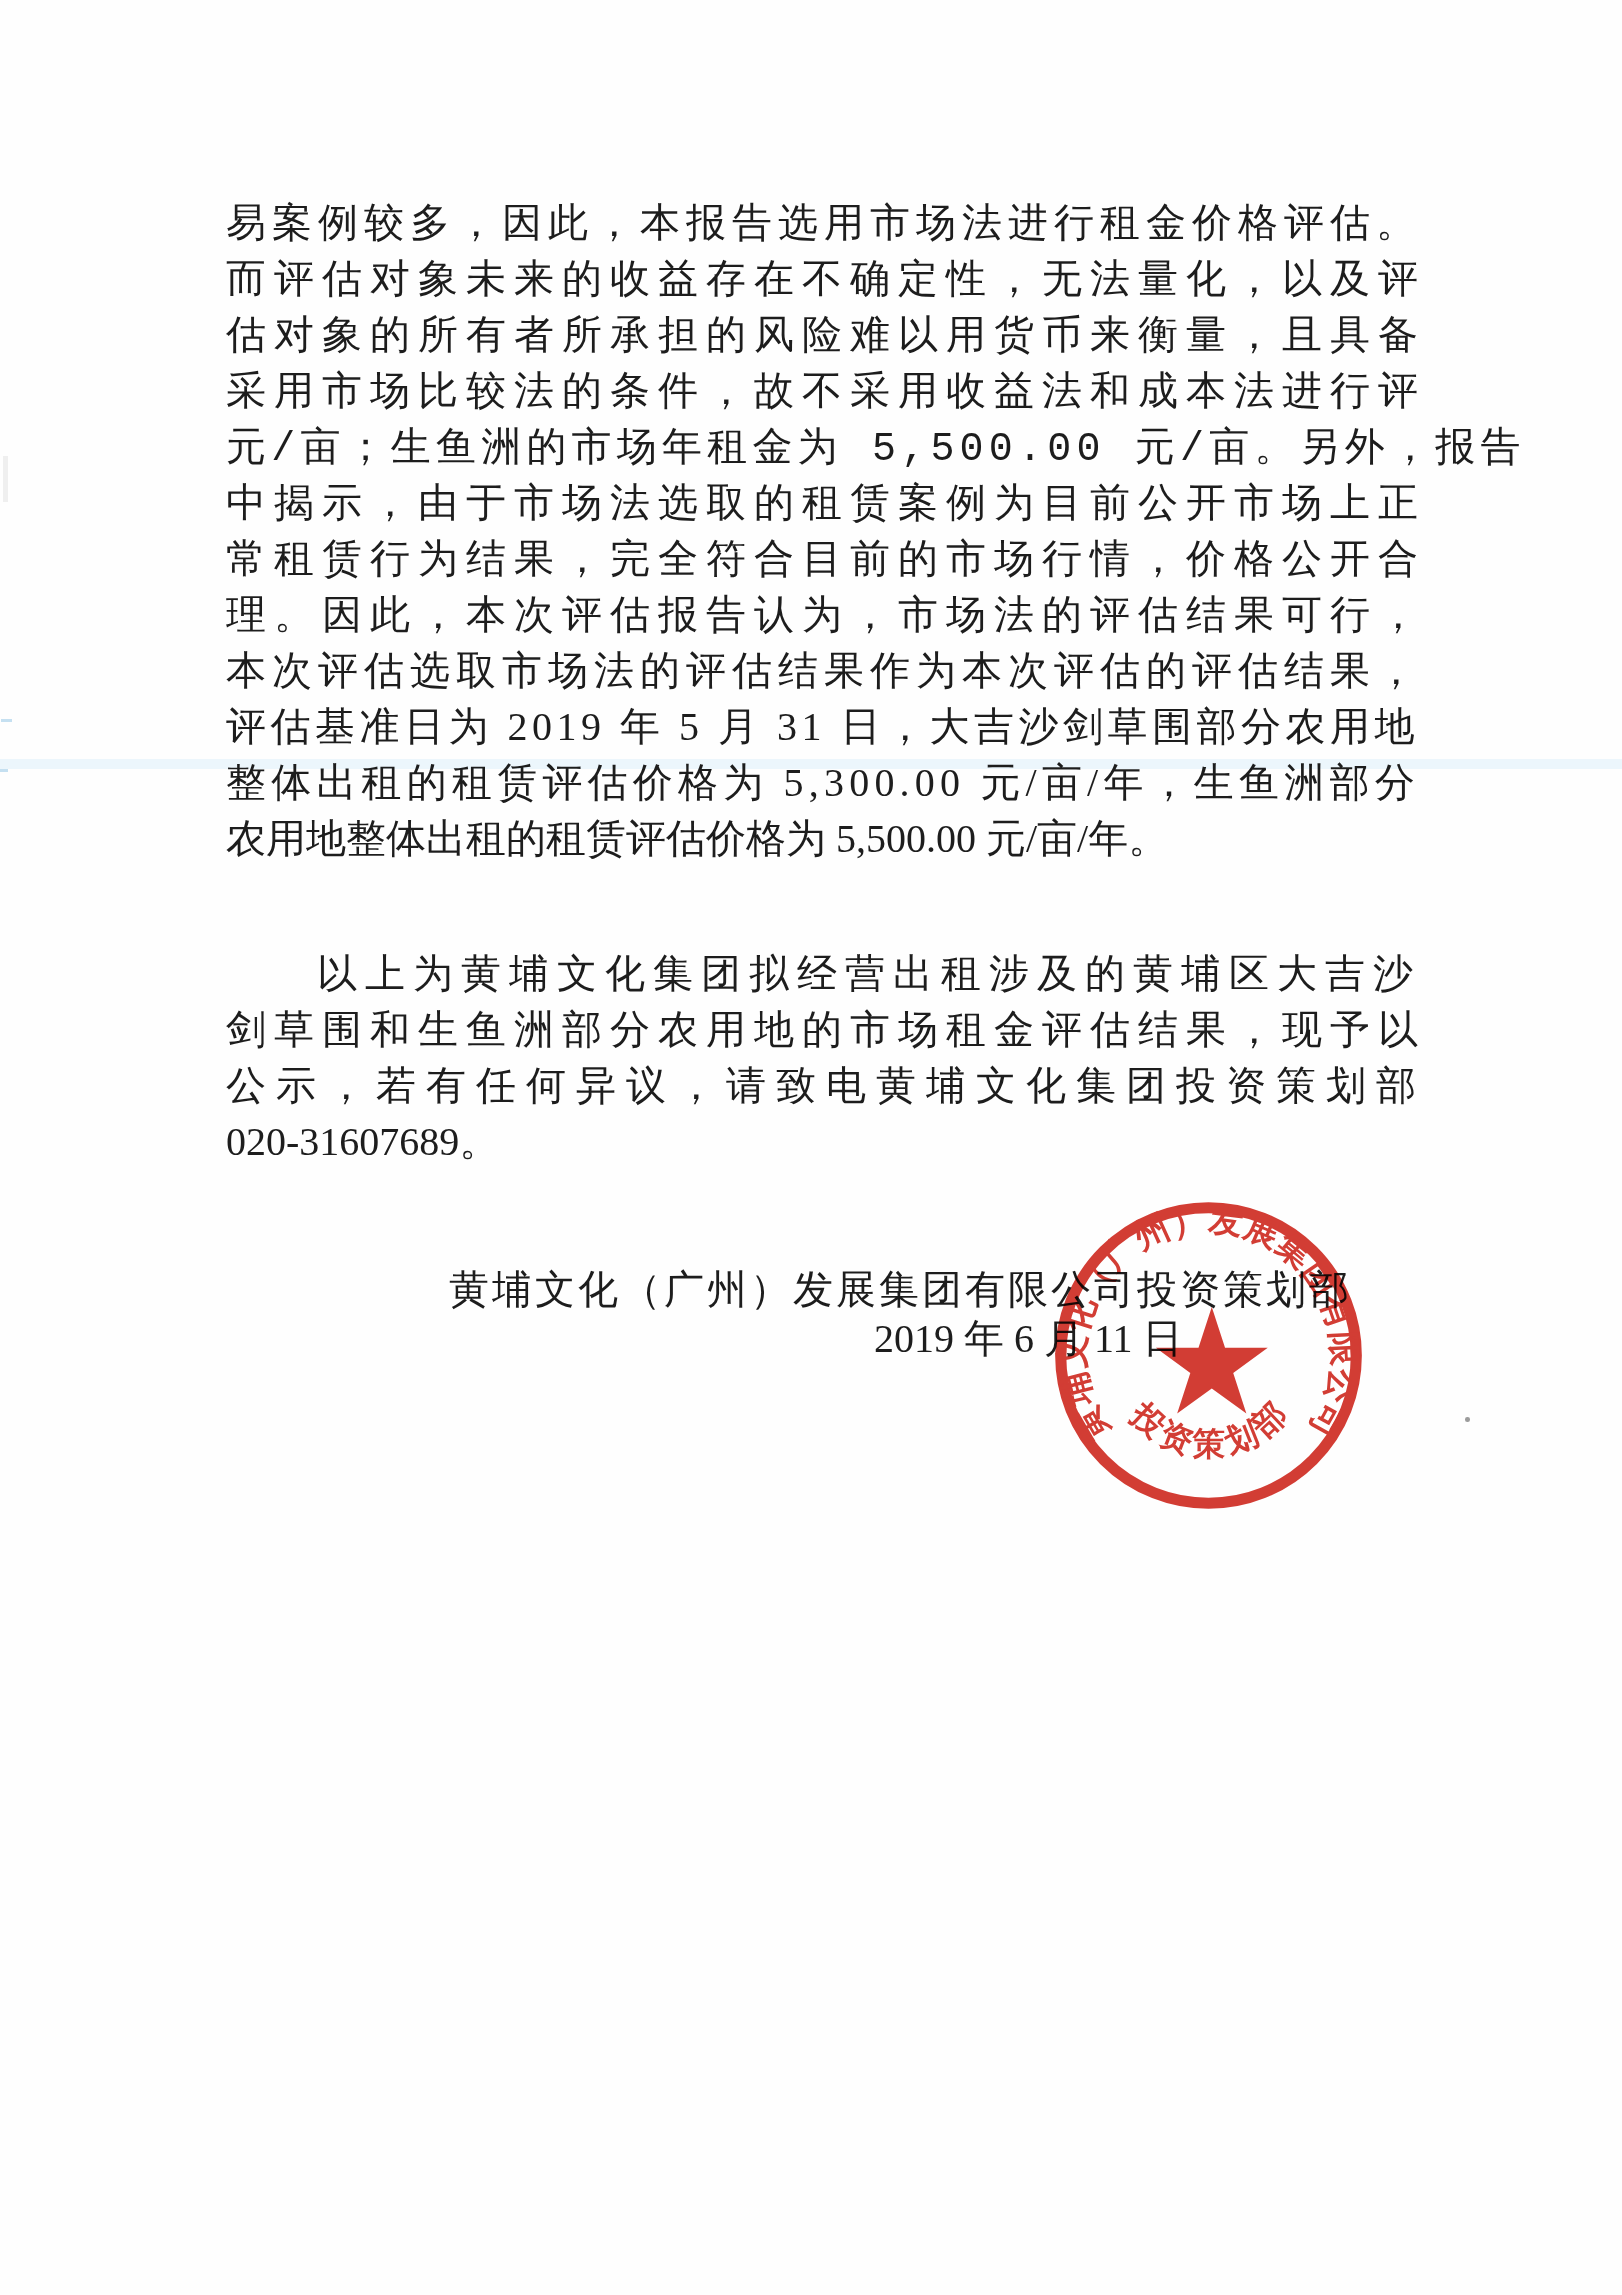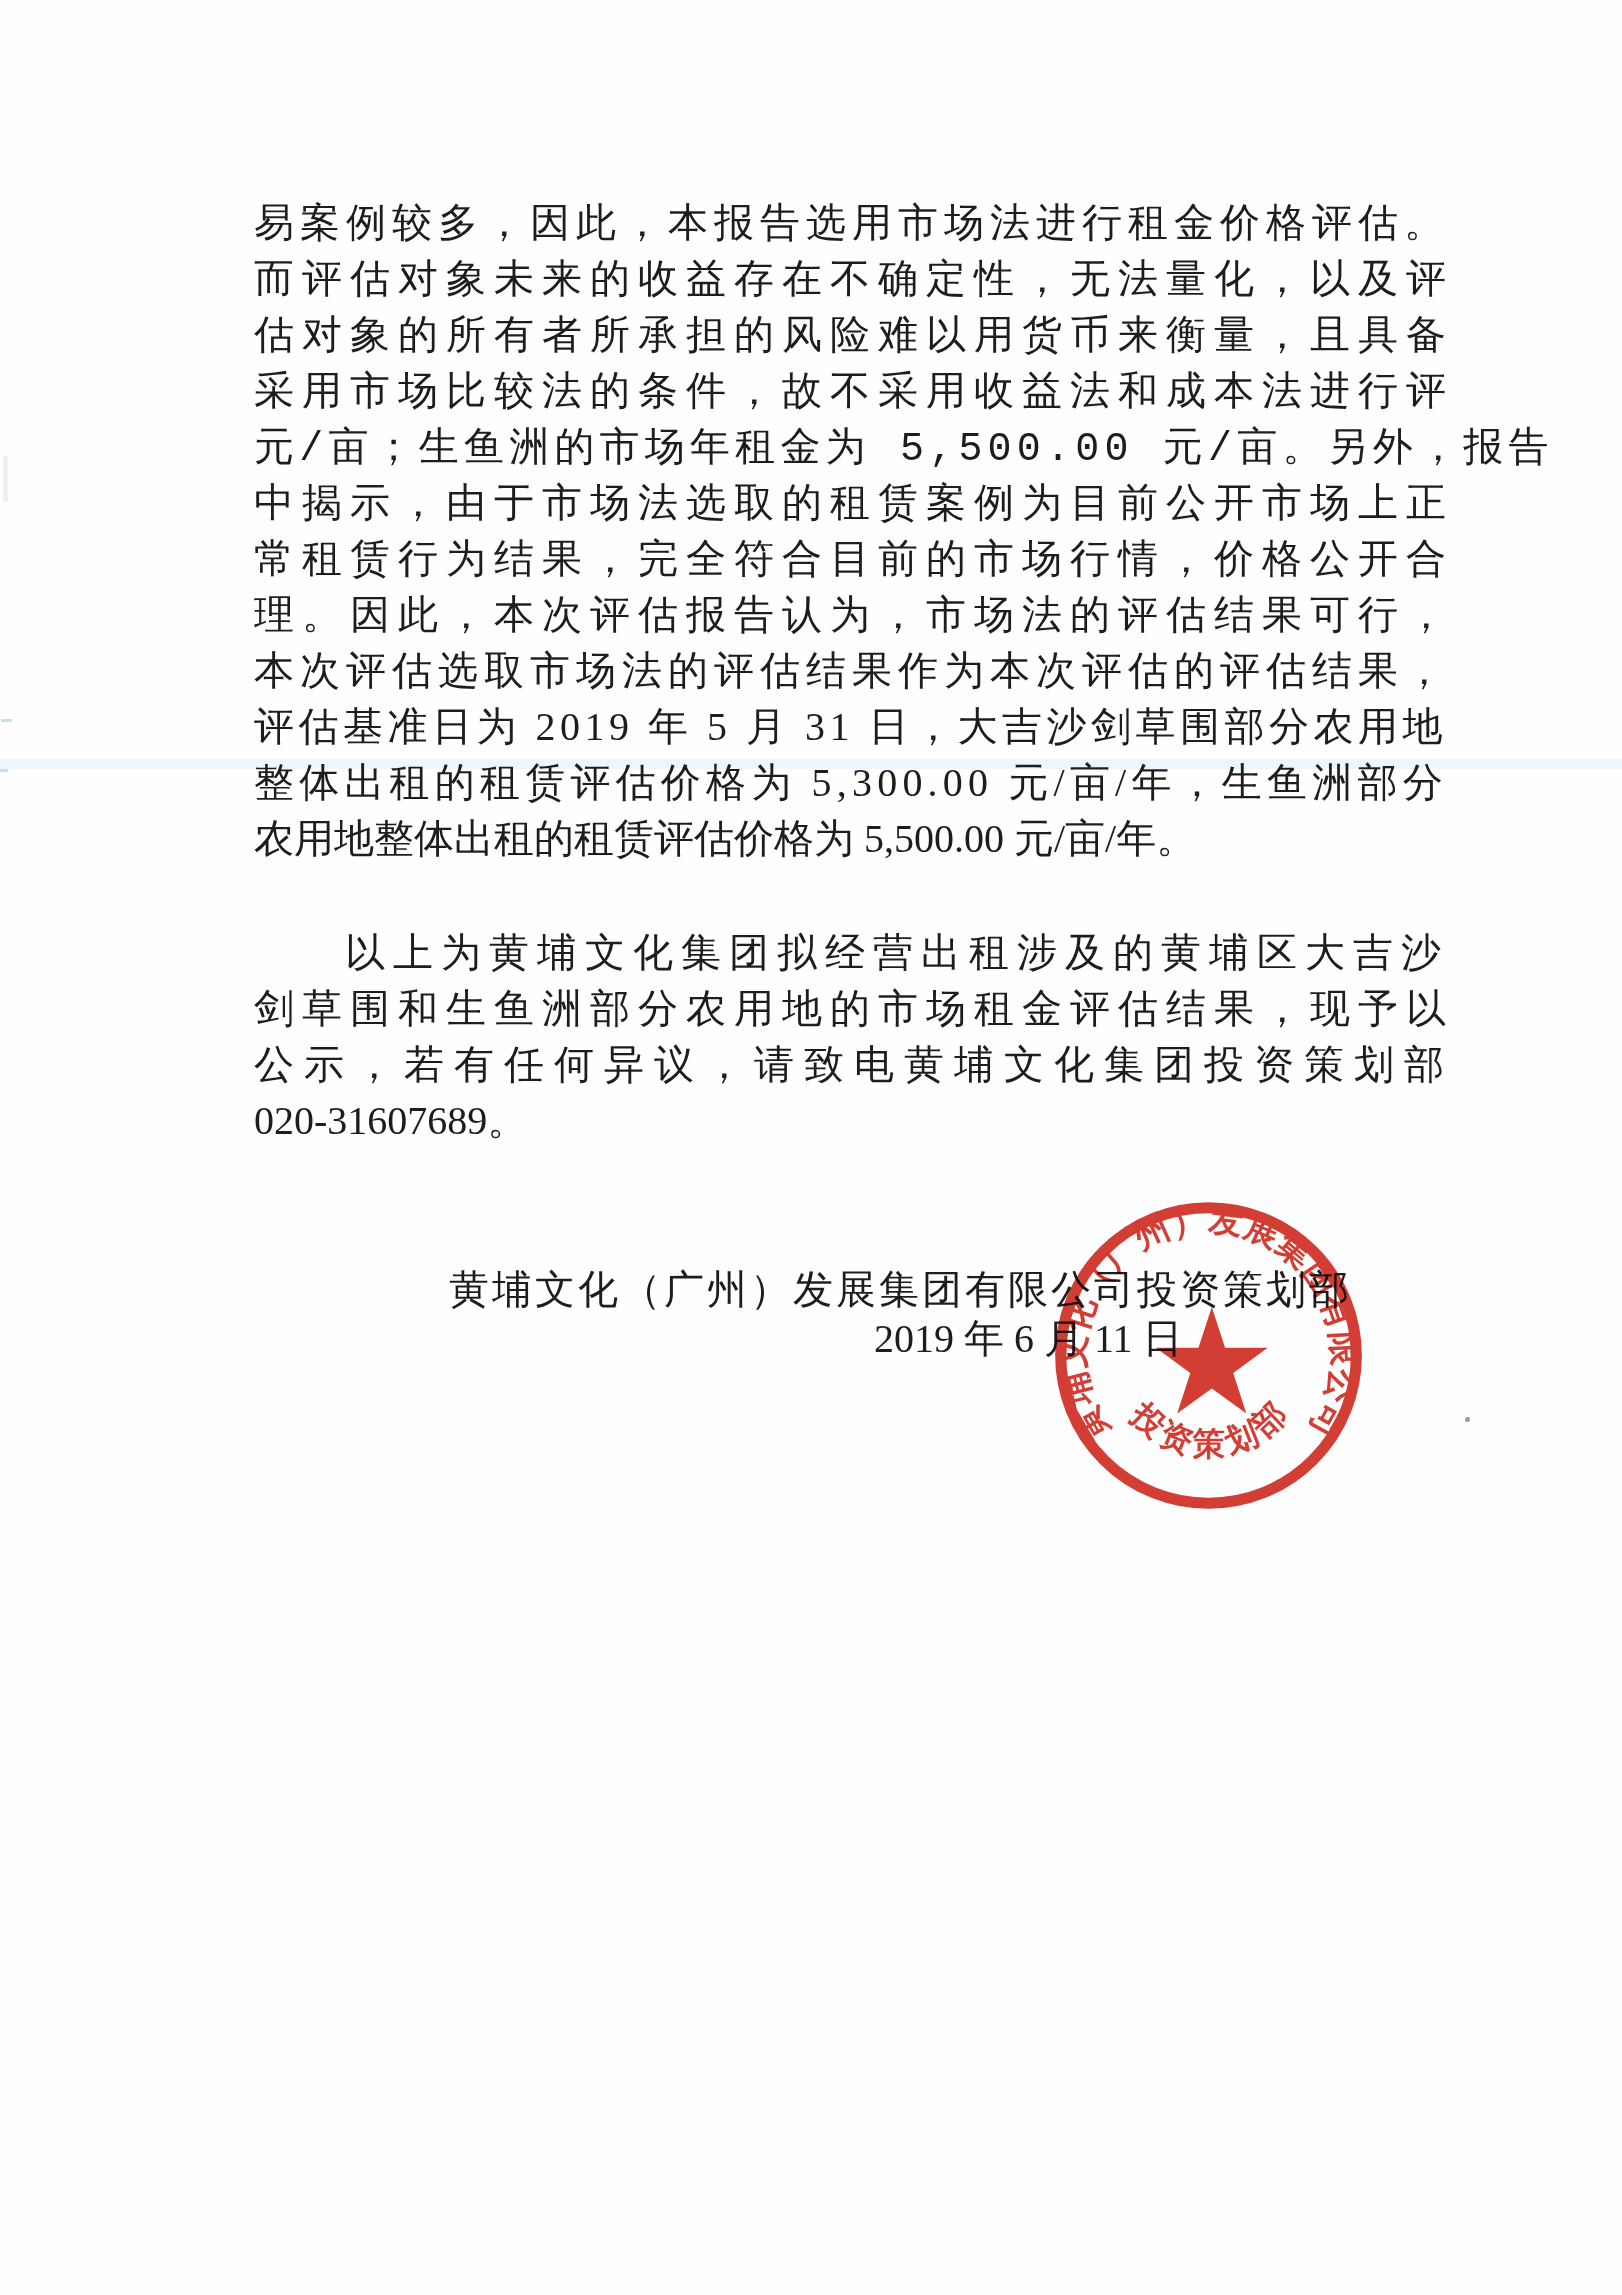--- a/index.html
+++ b/index.html
@@ -1,21 +1,21 @@
 <!DOCTYPE html>
 <html style="font-size:10.5px"><head>
 <meta charset="utf-8">
 <style>
   html,body{margin:0;padding:0;background:#e8e8e8;}
   .page{
     position:relative;width:1623px;height:2295px;background:#fefefe;overflow:hidden;
     font-family:"Liberation Serif","DejaVu Serif",serif;color:#1d1d1d;
   }
   .para{position:absolute;left:226px;width:1187px;font-size:40px;line-height:56px;}
-  .tline{height:56px;white-space:nowrap;overflow:visible;margin-left:28px;}
+  .tline{height:56px;white-space:nowrap;overflow:visible;}
   .tline.indent{padding-left:91px;}
   .sig-line{
     position:absolute;left:449px;top:1262px;width:899px;height:56px;
     font-size:40px;line-height:56px;white-space:nowrap;
   }
   .date-line{
     position:absolute;left:874px;top:1311px;height:56px;
     font-size:40px;line-height:56px;white-space:nowrap;
   }
   .stamp{
@@ -51,21 +51,21 @@
     <div class="tline"><span style="letter-spacing: 5.2px; font-family: Liberation Mono, monospace;">元/亩；生鱼洲的市场年租金为 5,500.00 元/亩。另外，报告</span></div>
     <div class="tline"><span style="letter-spacing: 8px;">中揭示，由于市场法选取的租赁案例为目前公开市场上正</span></div>
     <div class="tline"><span style="letter-spacing: 8px;">常租赁行为结果，完全符合目前的市场行情，价格公开合</span></div>
     <div class="tline"><span style="letter-spacing: 8px;">理。因此，本次评估报告认为，市场法的评估结果可行，</span></div>
     <div class="tline"><span style="letter-spacing: 6px; text-align: right;">本次评估选取市场法的评估结果作为本次评估的评估结果，</span></div>
     <div class="tline"><span style="letter-spacing: 4.5px;">评估基准日为 2019 年 5 月 31 日，大吉沙剑草围部分农用地</span></div>
     <div class="tline"><span style="letter-spacing: 5.2px;">整体出租的租赁评估价格为 5,300.00 元/亩/年，生鱼洲部分</span></div>
     <div class="tline"><span>农用地整体出租的租赁评估价格为 5,500.00 元/亩/年。</span></div>
   </div>
 
-  <div class="para" style="top:925px">
+  <div class="para" style="top:946px">
     <div class="tline indent"><span style="letter-spacing: 8px;">以上为黄埔文化集团拟经营出租涉及的黄埔区大吉沙</span></div>
     <div class="tline"><span style="letter-spacing: 8px;">剑草围和生鱼洲部分农用地的市场租金评估结果，现予以</span></div>
     <div class="tline"><span style="letter-spacing: 10px;">公示，若有任何异议，请致电黄埔文化集团投资策划部</span></div>
     <div class="tline"><span>020-31607689。</span></div>
   </div>
 
   <div class="sig-line">
     <span style="letter-spacing: 3px;">黄埔文化（广州）发展集团有限公司投资策划部</span>
   </div>
   <div class="date-line">

